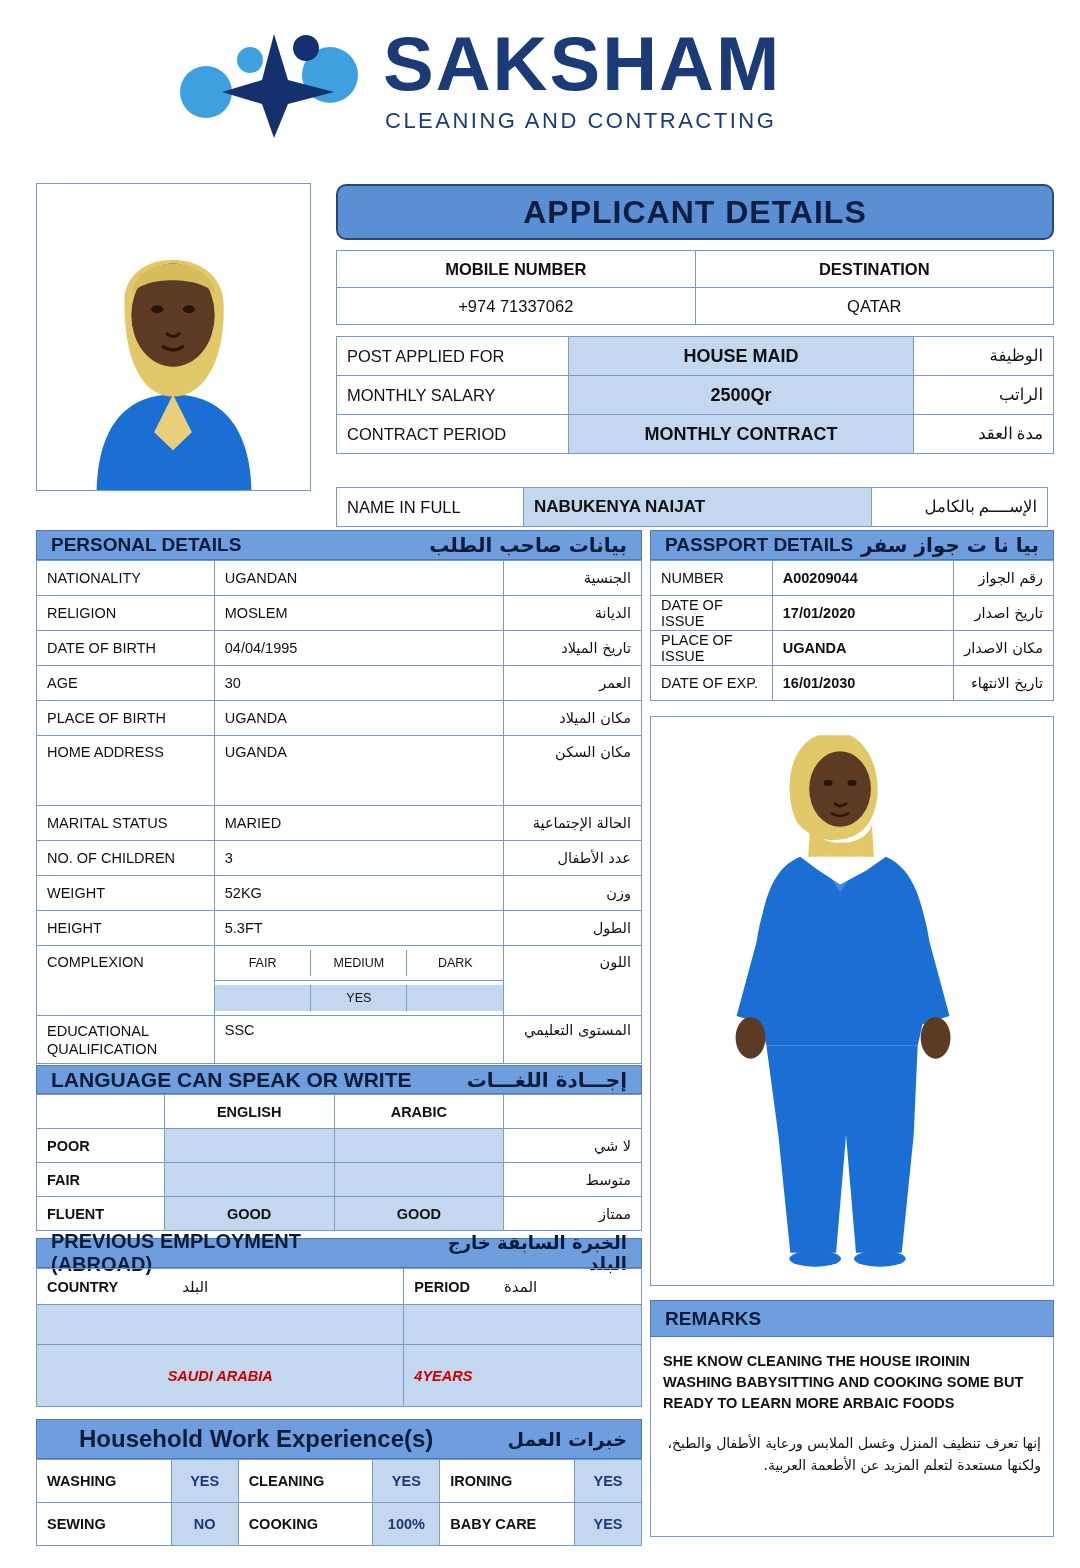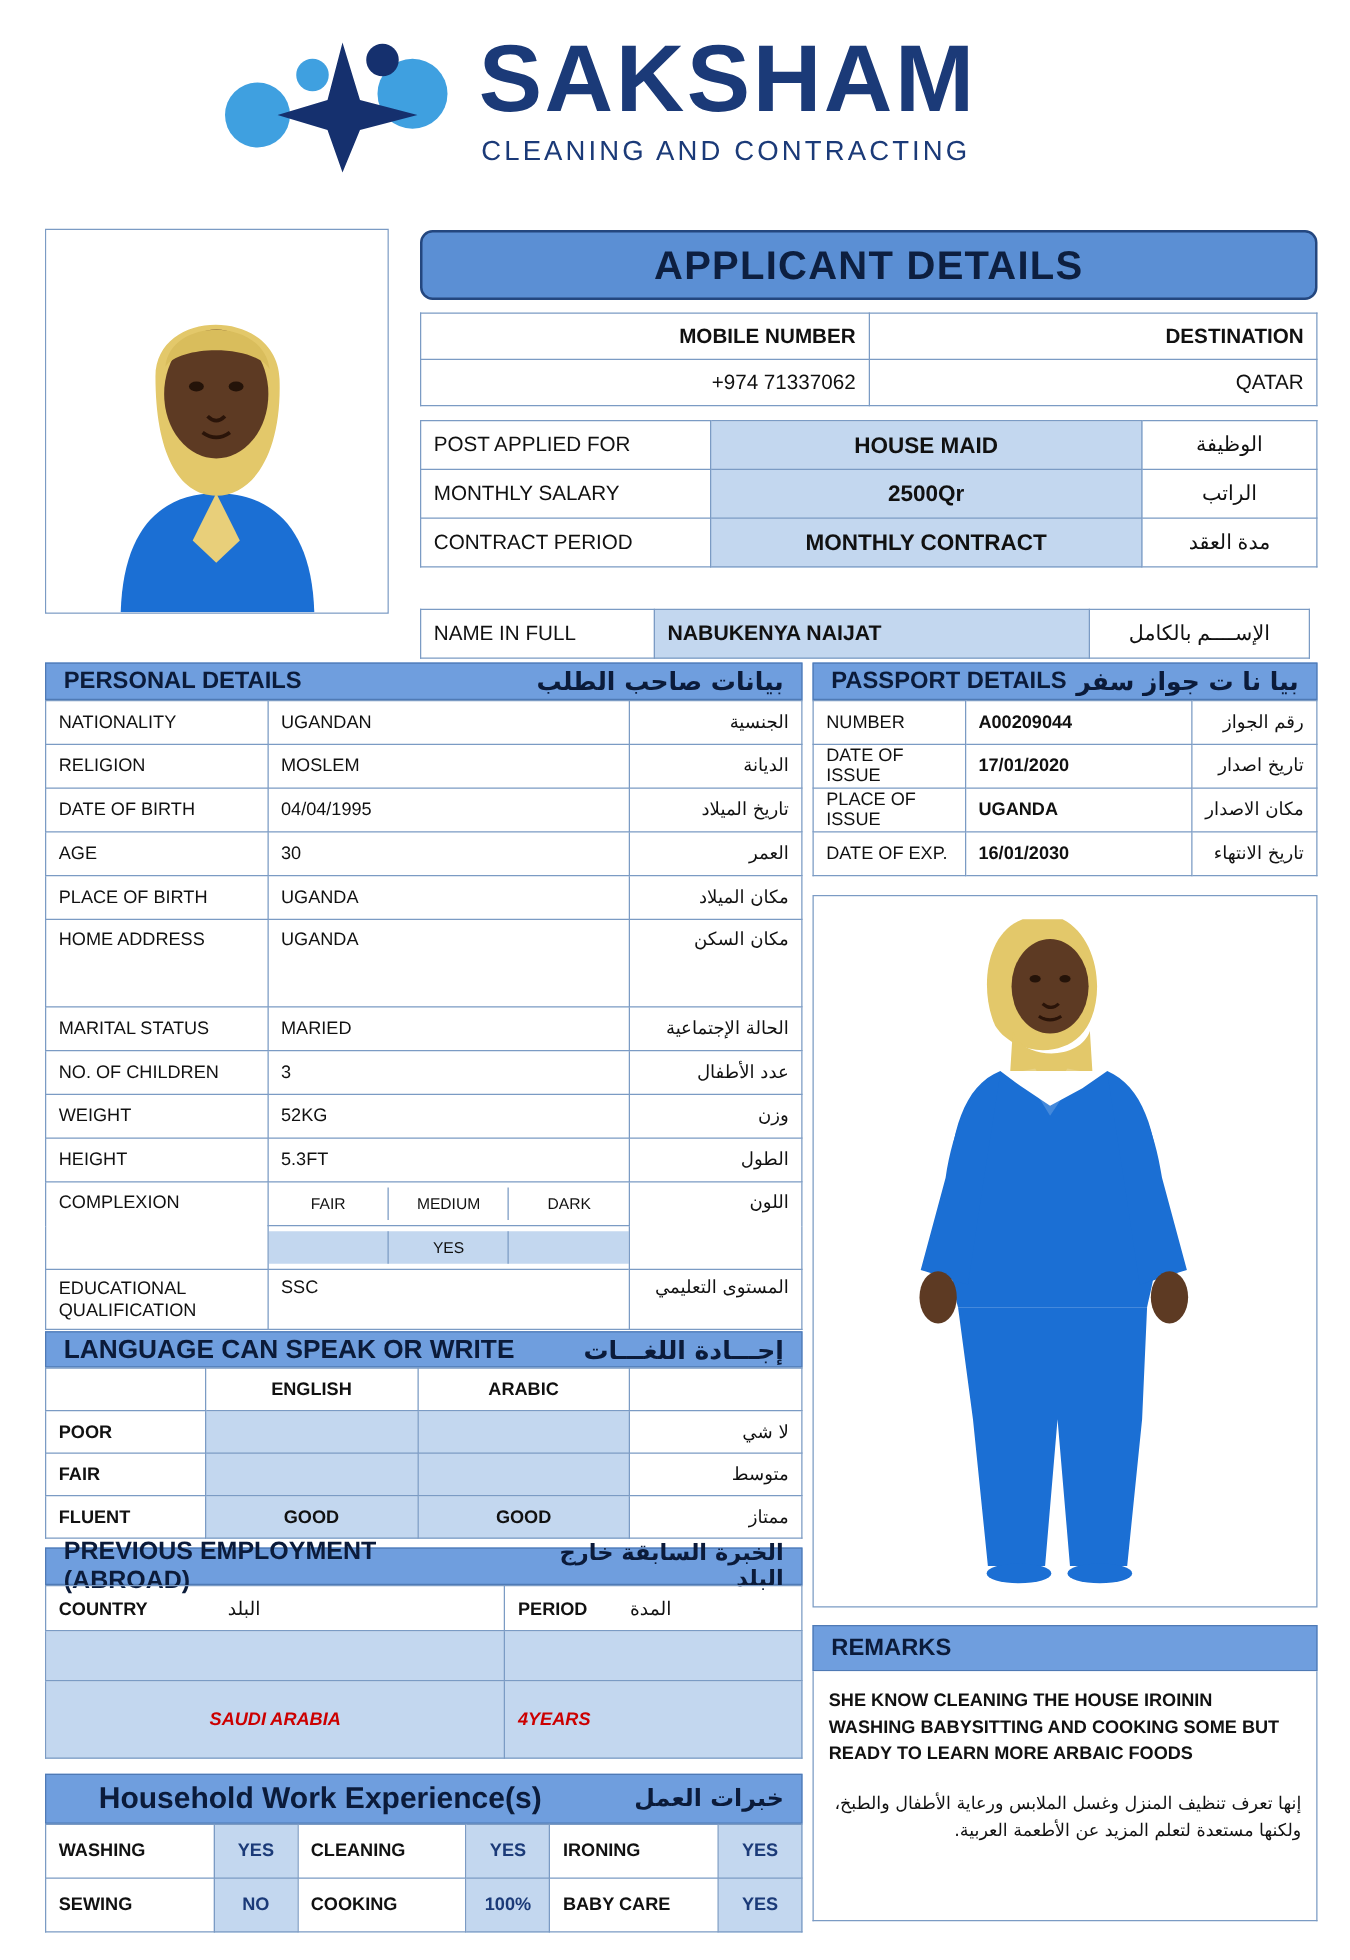--- a/index.html
+++ b/index.html
@@ -40,32 +40,32 @@
   .applicant-banner {
     position:absolute; left:336px; top:184px; width:718px; height:56px;
     background:#5b8fd4; border:2px solid #24477f; border-radius:10px;
     display:flex; align-items:center; justify-content:center;
     font-size:32px; font-weight:bold; color:#0d1f40; letter-spacing:1px;
   }
   .tbl { border-collapse:collapse; }
   .tbl td { border:1px solid #7b9bc4; padding:0 10px; }
 
   #top-table { position:absolute; left:336px; top:250px; width:718px; }
-  #top-table td { height:37px; font-size:16.5px;text-align:right; }
+  #top-table td { height:37px; font-size:16.5px; }
   .ctr { text-align:center; }
   .bold { font-weight:bold; }
 
   #post-table { position:absolute; left:336px; top:336px; width:718px; }
   #post-table td { height:39px; font-size:16.5px; }
 
   #name-row { position:absolute; left:336px; top:487px; width:712px; }
   #name-row td { height:39px; font-size:16.5px; }
 
   .ar { direction:rtl; text-align:right; font-family:"DejaVu Sans", sans-serif; font-size:15px; }
-  .ar-c { direction:rtl; text-align:center; font-family:Liberation Sans, sans-serif; font-size:15px; }
+  .ar-c { direction:rtl; font-family:Liberation Serif, serif; font-size:15px; }
 
   
   .secbar {
     background:#6f9ede; border:1px solid #4f7ab5;
     display:flex; align-items:center; justify-content:space-between;
     padding:0 14px; color:#0b1b3a; font-weight:bold;
   }
   .secbar .en { font-size:19px; }
   .secbar .arh { font-size:20px; font-family:"DejaVu Sans", sans-serif; direction:rtl; }
 

